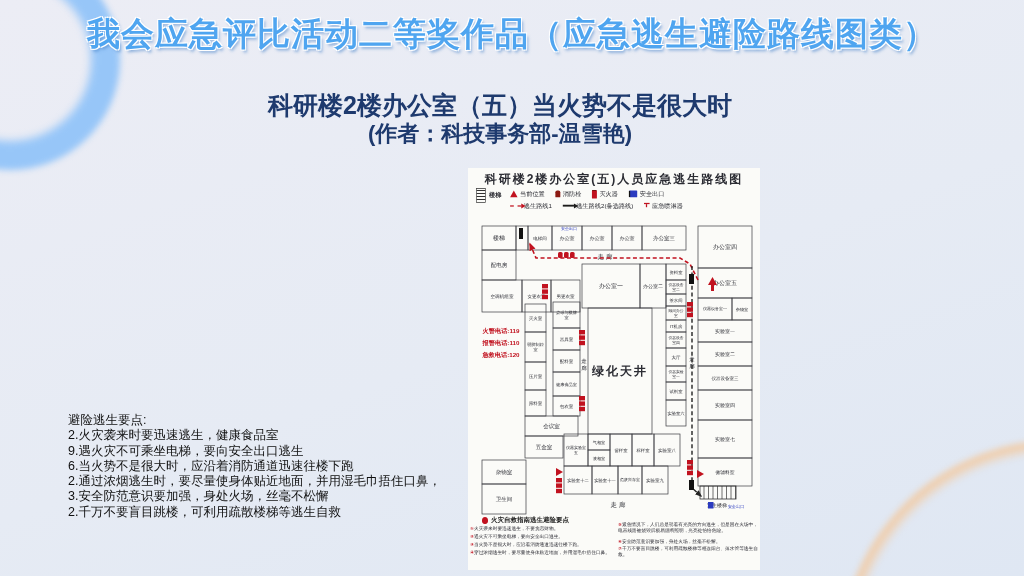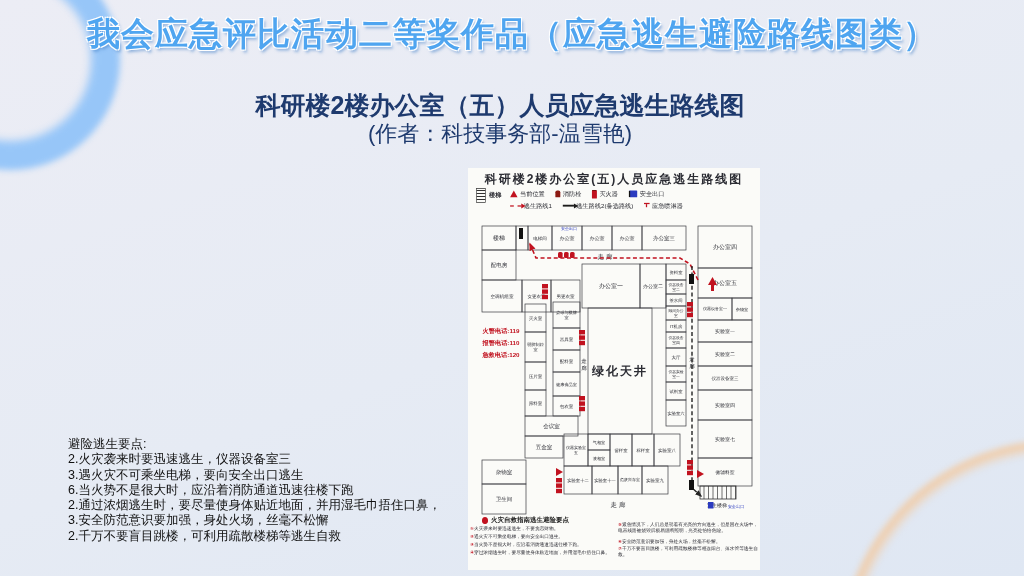--- a/index.html
+++ b/index.html
@@ -9,22 +9,22 @@
   .ring{position:absolute;border-radius:50%;filter:blur(3px);}
   #ring-blue{left:-100px;top:-50px;width:220px;height:220px;
     background:radial-gradient(circle,rgba(151,198,248,0) 49%,#97c6f8 55% 86%,rgba(151,198,248,0) 91%);}
   #ring-orange{left:840px;top:440px;width:440px;height:440px;
     background:radial-gradient(circle,rgba(246,200,150,0) 66%,#f5c492 71% 92%,rgba(246,200,150,0) 96%);}
   #title{position:absolute;top:12px;left:0;width:100%;text-align:center;
     font-size:33px;font-weight:bold;letter-spacing:1px;color:#4fa5f0;
     text-shadow:1px 1px 0 #fff,-1px -1px 0 #fff,1px -1px 0 #fff,-1px 1px 0 #fff,2px 3px 3px rgba(70,130,200,.55);}
   #subtitle{position:absolute;top:90px;left:0;width:1000px;text-align:center;color:#1e3a6e;}
   #subtitle .l1{font-size:25px;font-weight:bold;line-height:30px;}
-  #subtitle .l2{font-size:22px;font-weight:normal;line-height:28px;}
-  #escape{position:absolute;left:68px;top:437px;color:#101010;font-size:12.5px;line-height:15.3px;}
+  #subtitle .l2{font-size:22px;font-weight:bold;line-height:28px;}
+  #escape{position:absolute;left:68px;top:413px;color:#101010;font-size:12.5px;line-height:15.3px;}
   #escape .u{}
   
   #map{position:absolute;left:468px;top:168px;width:292px;height:402px;background:#fbfbf8;}
   #map-title{position:absolute;top:3px;left:0;width:100%;text-align:center;font-size:12px;
     letter-spacing:2px;color:#2c2d34;font-weight:bold;}
   #legend{position:absolute;left:8px;top:20px;width:448px;display:flex;align-items:flex-start;
     font-size:10px;color:#2c2d34;transform:scale(.62);transform-origin:0 0;}
   .lg-stairs{display:flex;align-items:center;gap:5px;margin-right:14px;font-weight:bold;}
   .lg-row{display:flex;align-items:center;gap:4px;height:19px;}
   .lg-item{display:flex;align-items:center;gap:4px;margin-right:13px;white-space:nowrap;}
@@ -56,29 +56,29 @@
 </head>
 <body>
 
 <div id="slide">
   <div id="ring-blue" class="ring"></div>
   <div id="ring-orange" class="ring"></div>
 
   <div id="title">我会应急评比活动二等奖作品（应急逃生避险路线图类）</div>
 
   <div id="subtitle">
-    <div class="l1">科研楼2楼办公室（五）人员应急逃生路线图</div>
+    <div class="l1">科研楼2楼办公室（五）当火势不是很大时</div>
     <div class="l2">(作者：科技事务部-温雪艳)</div>
   </div>
 
   <div id="escape">
     <div>避险逃生要点:</div>
     <div id="escape-list">
-        <div><span>2.火灾袭来时要迅速</span><span class="u">逃生</span><span>，仪器设备室三</span></div>
-        <div><span>3.遇火灾不可乘坐电梯，要向安全出口</span><span class="u">逃生</span></div>
+        <div><span>2.火灾袭来时要迅速</span><span class="u">逃生</span><span>，健康食品室</span></div>
+        <div><span>9.遇火灾不可乘坐电梯，要向安全出口</span><span class="u">逃生</span></div>
         <div><span>6.当火势不是很大时，应沿着消防通道迅速往楼下跑</span></div>
         <div><span>2.通过浓烟逃生时，要尽量使身体贴近地面，并用湿毛巾捂住口鼻，</span></div>
         <div><span>3.安全防范意识要加强，身处火场，丝毫不松懈</span></div>
         <div><span>2.千万不要盲目跳楼，可利用疏散楼梯等</span><span class="u">逃生</span><span>自救</span></div>
       </div>
   </div>
 
   <div id="map">
     <div id="map-title">科研楼2楼办公室(五)人员应急逃生路线图</div>
 

